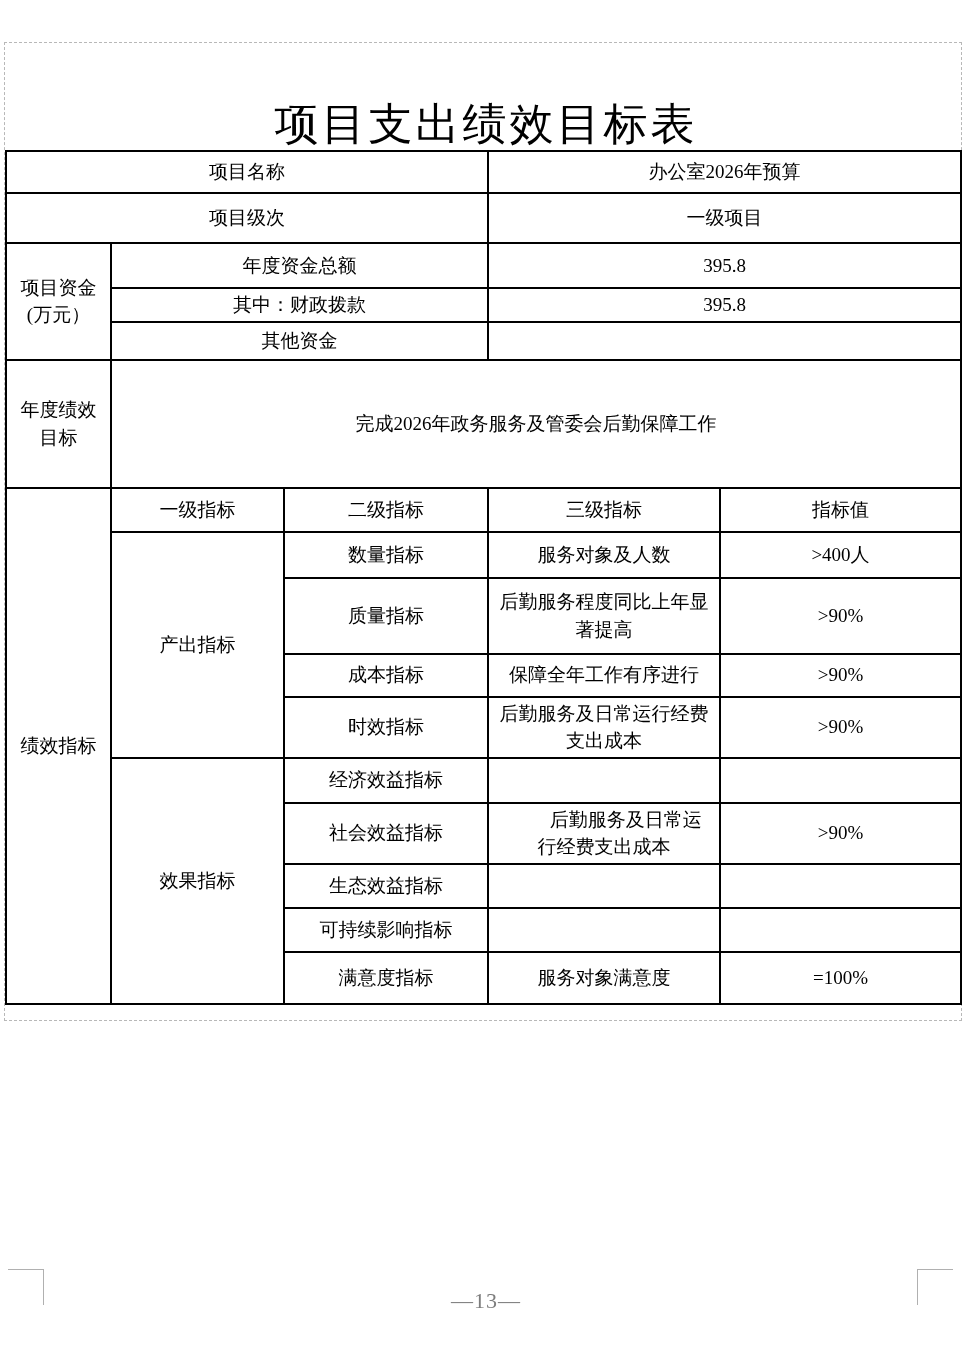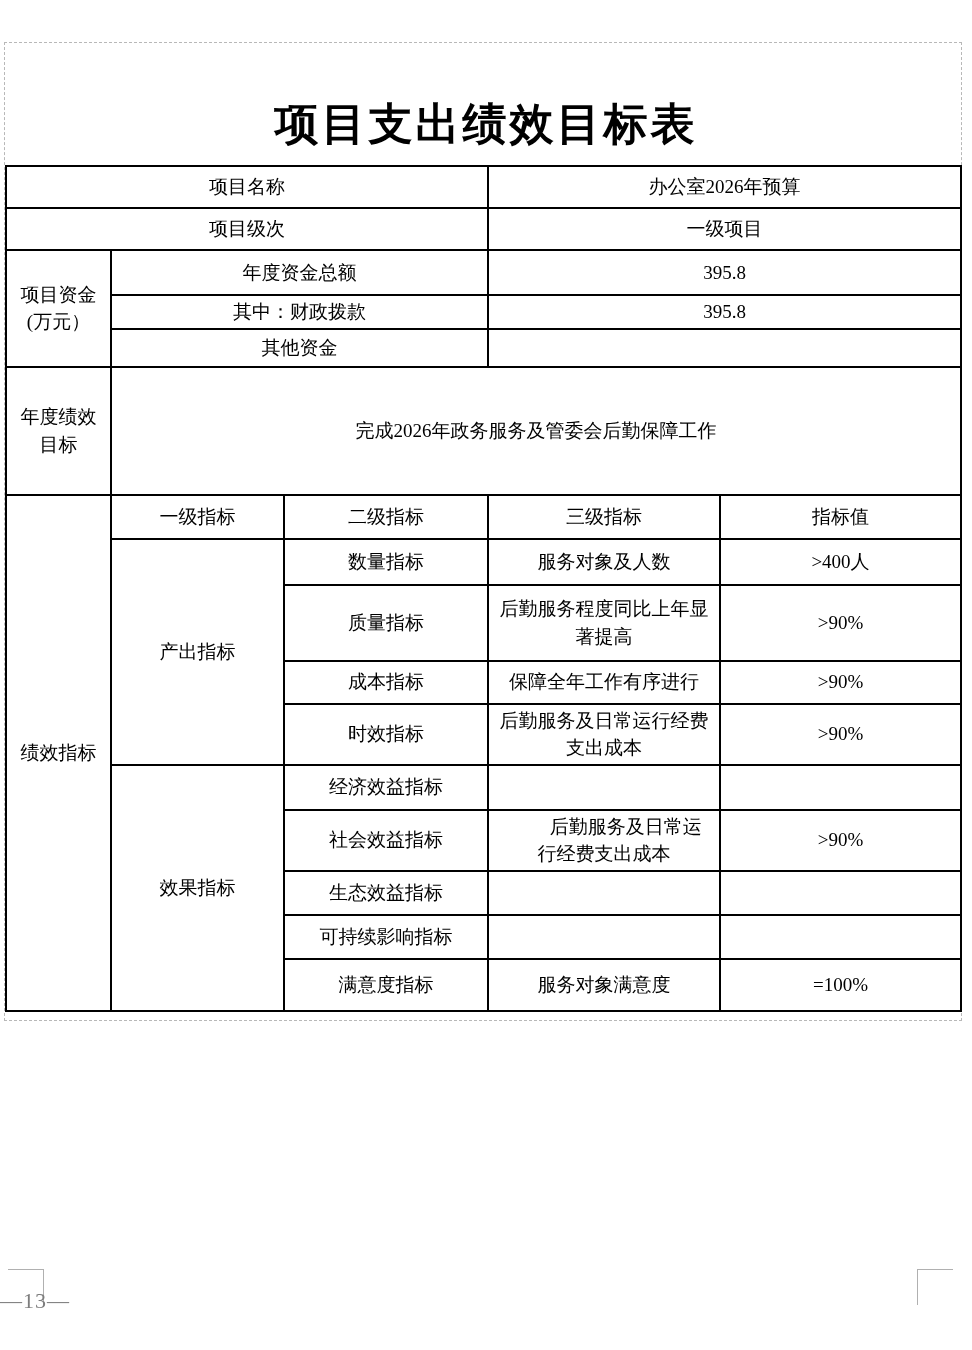--- a/index.html
+++ b/index.html
@@ -22,28 +22,28 @@
     height: 979px;
     border: 1px dashed #b8b8b8;
   }
   .doc-title {
     position: absolute;
     left: 0;
     top: 96px;
     width: 100%;
     text-align: center;
     font-size: 44px;
-    font-weight: bold;
+    font-weight: normal;
     letter-spacing: 3px;
     line-height: 58px;
   }
   table.main-table {
     position: absolute;
     left: 5px;
-    top: 165px;
+    top: 150px;
     width: 957px;
     border-collapse: collapse;
     table-layout: fixed;
     font-size: 19px;
   }
   table.main-table td {
     border: 2px solid #000;
     text-align: center;
     vertical-align: middle;
     padding: 2px 3px;
@@ -79,20 +79,21 @@
     left: 917px;
     top: 1269px;
     border-top: 1px solid #b0b0b0;
     border-left: 1px solid #b0b0b0;
   }
   .page-number {
     position: absolute;
     left: 0;
     top: 1288px;
     width: 100%;
+    text-align: center;
     font-size: 22px;
     color: #7d7d7d;
     letter-spacing: 1px;
   }
 </style>
 </head>
 <body>
 
 <div class="page">
 
@@ -106,21 +107,21 @@
       <col style="width:173px">
       <col style="width:204px">
       <col style="width:232px">
       <col style="width:241px">
     </colgroup>
     <tbody>
       <tr style="height:42px">
         <td colspan="3">项目名称</td>
         <td colspan="2">办公室2026年预算</td>
       </tr>
-      <tr style="height:42px">
+      <tr style="height:50px">
         <td colspan="3">项目级次</td>
         <td colspan="2">一级项目</td>
       </tr>
       <tr style="height:45px">
         <td rowspan="3" class="pre">项目资金
 (万元）</td>
         <td colspan="2">年度资金总额</td>
         <td colspan="2">395.8</td>
       </tr>
       <tr style="height:29px">

